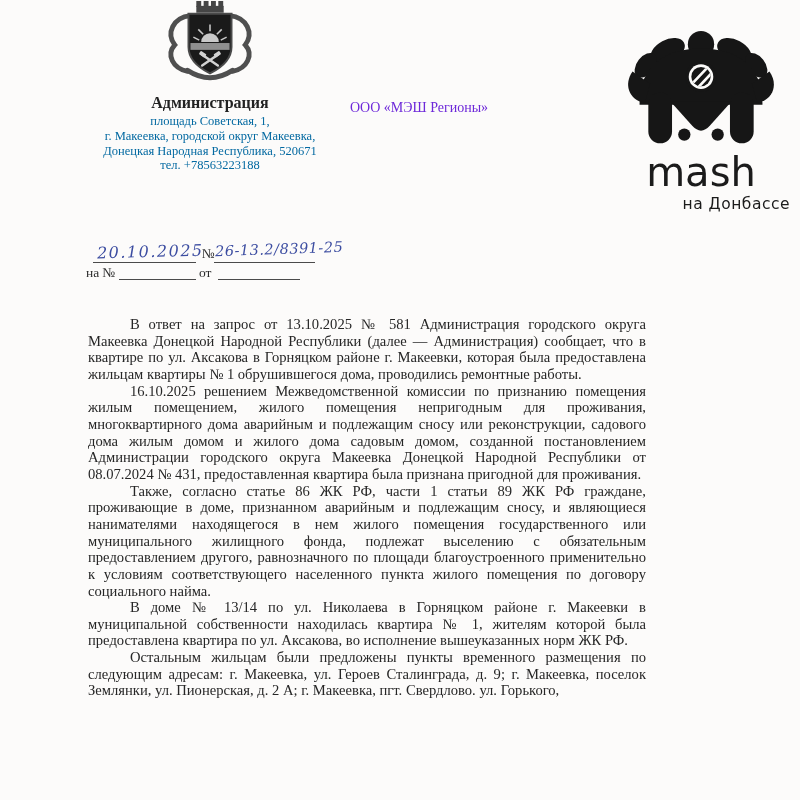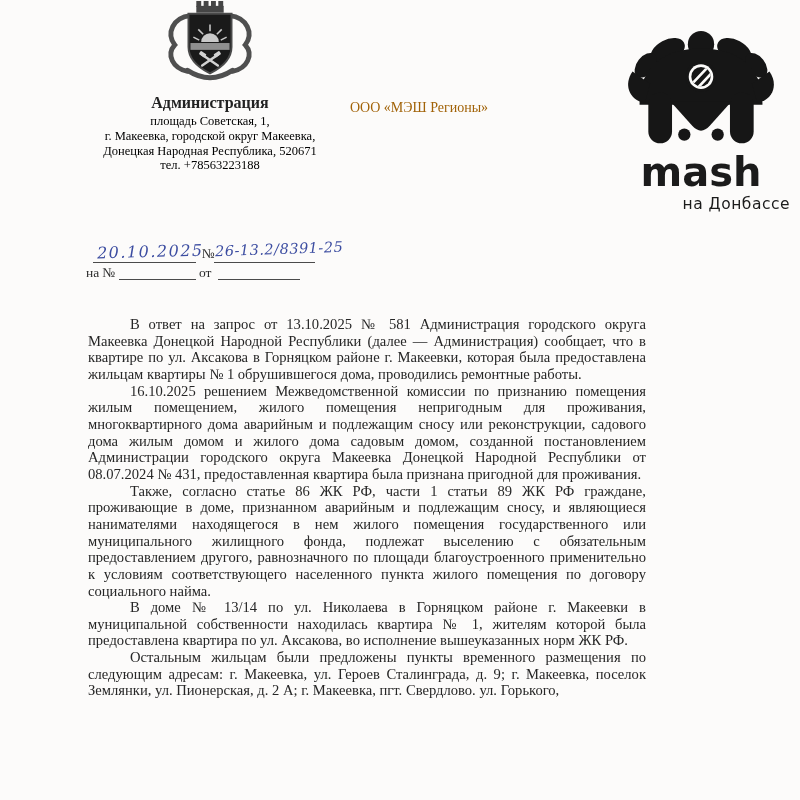--- a/index.html
+++ b/index.html
@@ -18,36 +18,36 @@
   }
   
   .letterhead {
     position: absolute;
     left: 65px; top: 0; width: 290px;
     text-align: center;
   }
   .emblem-wrap { width: 100%; text-align: center; margin-bottom: 2px; }
   .org-name { font-weight: bold; font-size: 16px; line-height: 18px; word-spacing: 4px; color: #222; }
   .org-name .org-line { white-space: nowrap; }
-  .address { margin-top: 2px; font-size: 12.5px; line-height: 14.8px; color: #000000; }
+  .address { margin-top: 2px; font-size: 12.5px; line-height: 14.8px; color: #0369a1; }
   .recipient {
     position: absolute;
     left: 350px; top: 100px; width: 230px;
-    font-size: 14px; color: #a16207;
+    font-size: 14px; color: #6d28d9;
   }
   
   .mash-logo {
     position: absolute;
     left: 612px; top: 22px; width: 178px;
     text-align: center;
     color: #1b1b1b;
   }
   .mash-word {
     font-family: "DejaVu Sans", sans-serif;
-    font-weight: bold;
+    font-weight: normal;
     font-size: 40px;
     line-height: 40px;
     letter-spacing: 0px;
     margin-top: 0px;
   }
   .mash-tagline {
     font-family: "DejaVu Sans", sans-serif;
     font-size: 15.5px;
     line-height: 18px;
     margin-top: 3px;

